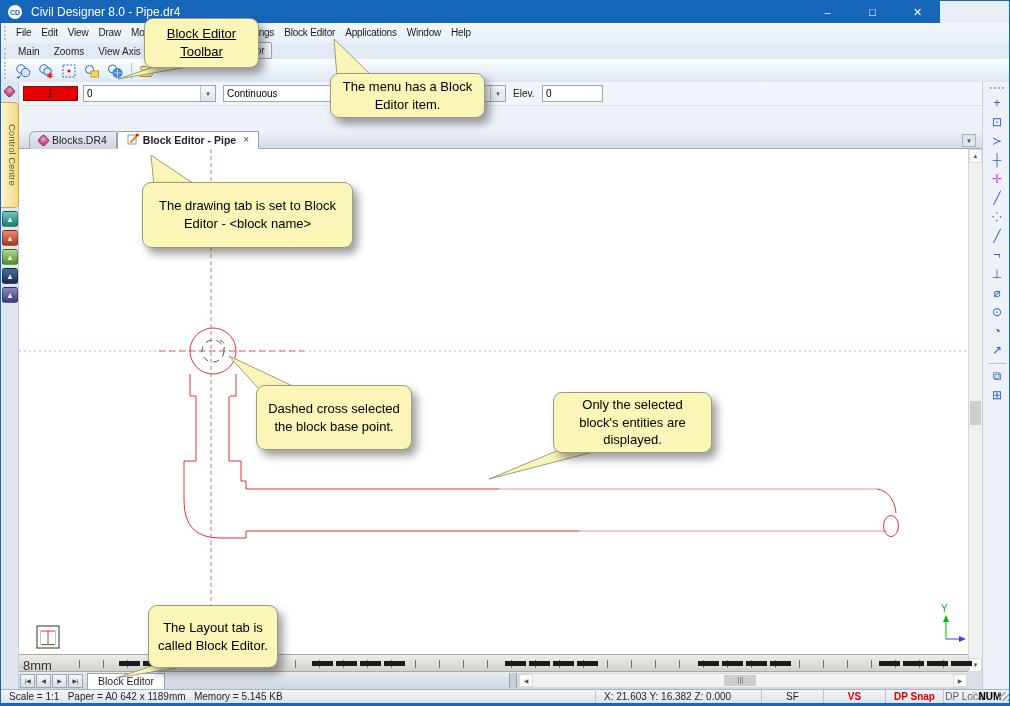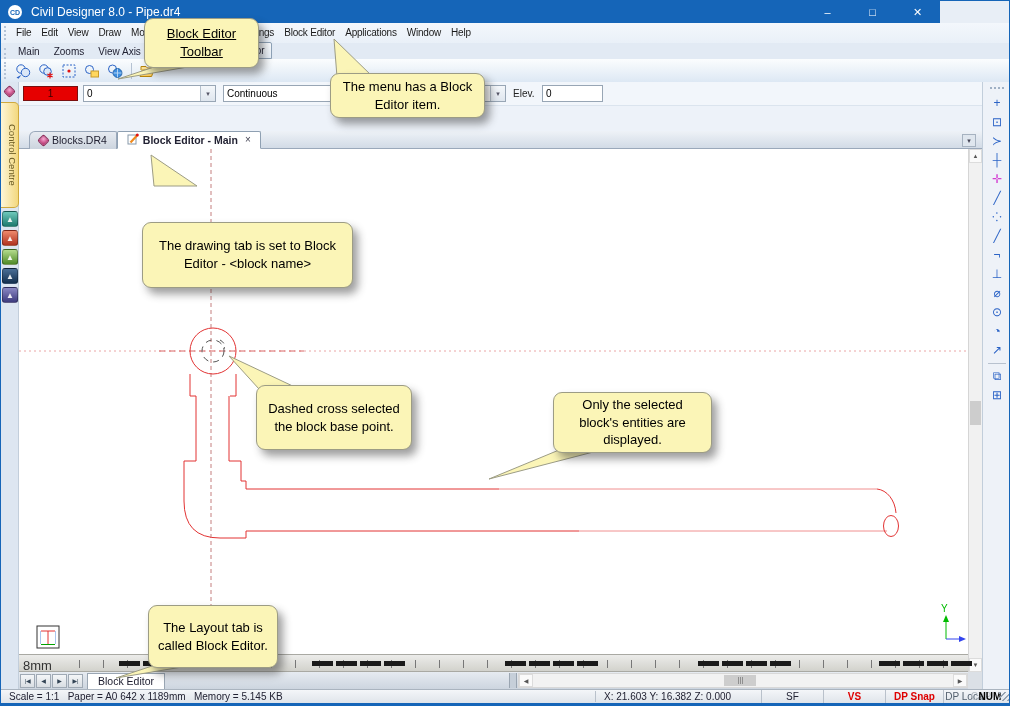--- a/index.html
+++ b/index.html
@@ -94,21 +94,21 @@
   .p-cap{color:#b3bac2;}
   .p-num{color:#000;font-weight:bold;}
   #stgrip{position:absolute;right:2px;bottom:2px;width:10px;height:9px;background:repeating-linear-gradient(135deg,#96a3b2 0 1.5px,transparent 1.5px 4px);}
   #bluestrip{position:absolute;left:0;top:702px;width:1010px;height:4px;background:var(--titlebar,#1565b8);}
 
   
   #tails{position:absolute;left:0;top:0;width:1010px;height:706px;pointer-events:none;z-index:40;}
   .callout{position:absolute;z-index:41;background:var(--callout,#fbf5b7);border:1px solid #9c9c85;border-radius:9px;box-shadow:5px 6px 8px rgba(40,40,40,.45);display:flex;align-items:center;justify-content:center;text-align:center;font-size:13px;color:#000;padding:3px 7px;line-height:1.35;}
   #c1{left:143px;top:17px;width:115px;height:50px;text-decoration:underline;}
   #c2{left:329px;top:72px;width:155px;height:45px;}
-  #c3{left:141px;top:181px;width:211px;height:66px;margin-top:40px;}
+  #c3{left:141px;top:181px;width:211px;height:66px;}
   #c4{left:255px;top:384px;width:156px;height:65px;}
   #c5{left:552px;top:391px;width:159px;height:61px;}
   #c6{left:147px;top:604px;width:130px;height:63px;}
 </style>
 </head>
 <body>
 
 <div id="win">
 
   <div id="titlebar">
@@ -213,21 +213,21 @@
       <span>Blocks.DR4</span>
     </div>
     <div class="dtab active">
       <span>
         <svg width="12" height="12" viewBox="0 0 12 12">
             <rect x="1" y="2" width="8" height="9" fill="#fff" stroke="#8899aa"></rect>
             <path d="M3.5,9.5 L10,2.5" stroke="#ef8a1e" stroke-width="2.2"></path>
             <circle cx="10.3" cy="2" r="1.5" fill="#e11111"></circle>
           </svg>
       </span>
-      <span>Block Editor - Main</span>
+      <span>Block Editor - Pipe</span>
       <span class="closex">×</span>
     </div>
     <div id="tablist">▾</div>
   </div>
 
   <div id="leftstrip">
     <span class="diamond" style="position:absolute;left:4px;top:5px;"></span>
     <div id="cctab">Control Centre</div>
     <span class="mic mic1" style="top:129px;"></span>
     <span class="mic mic2" style="top:148px;"></span>

